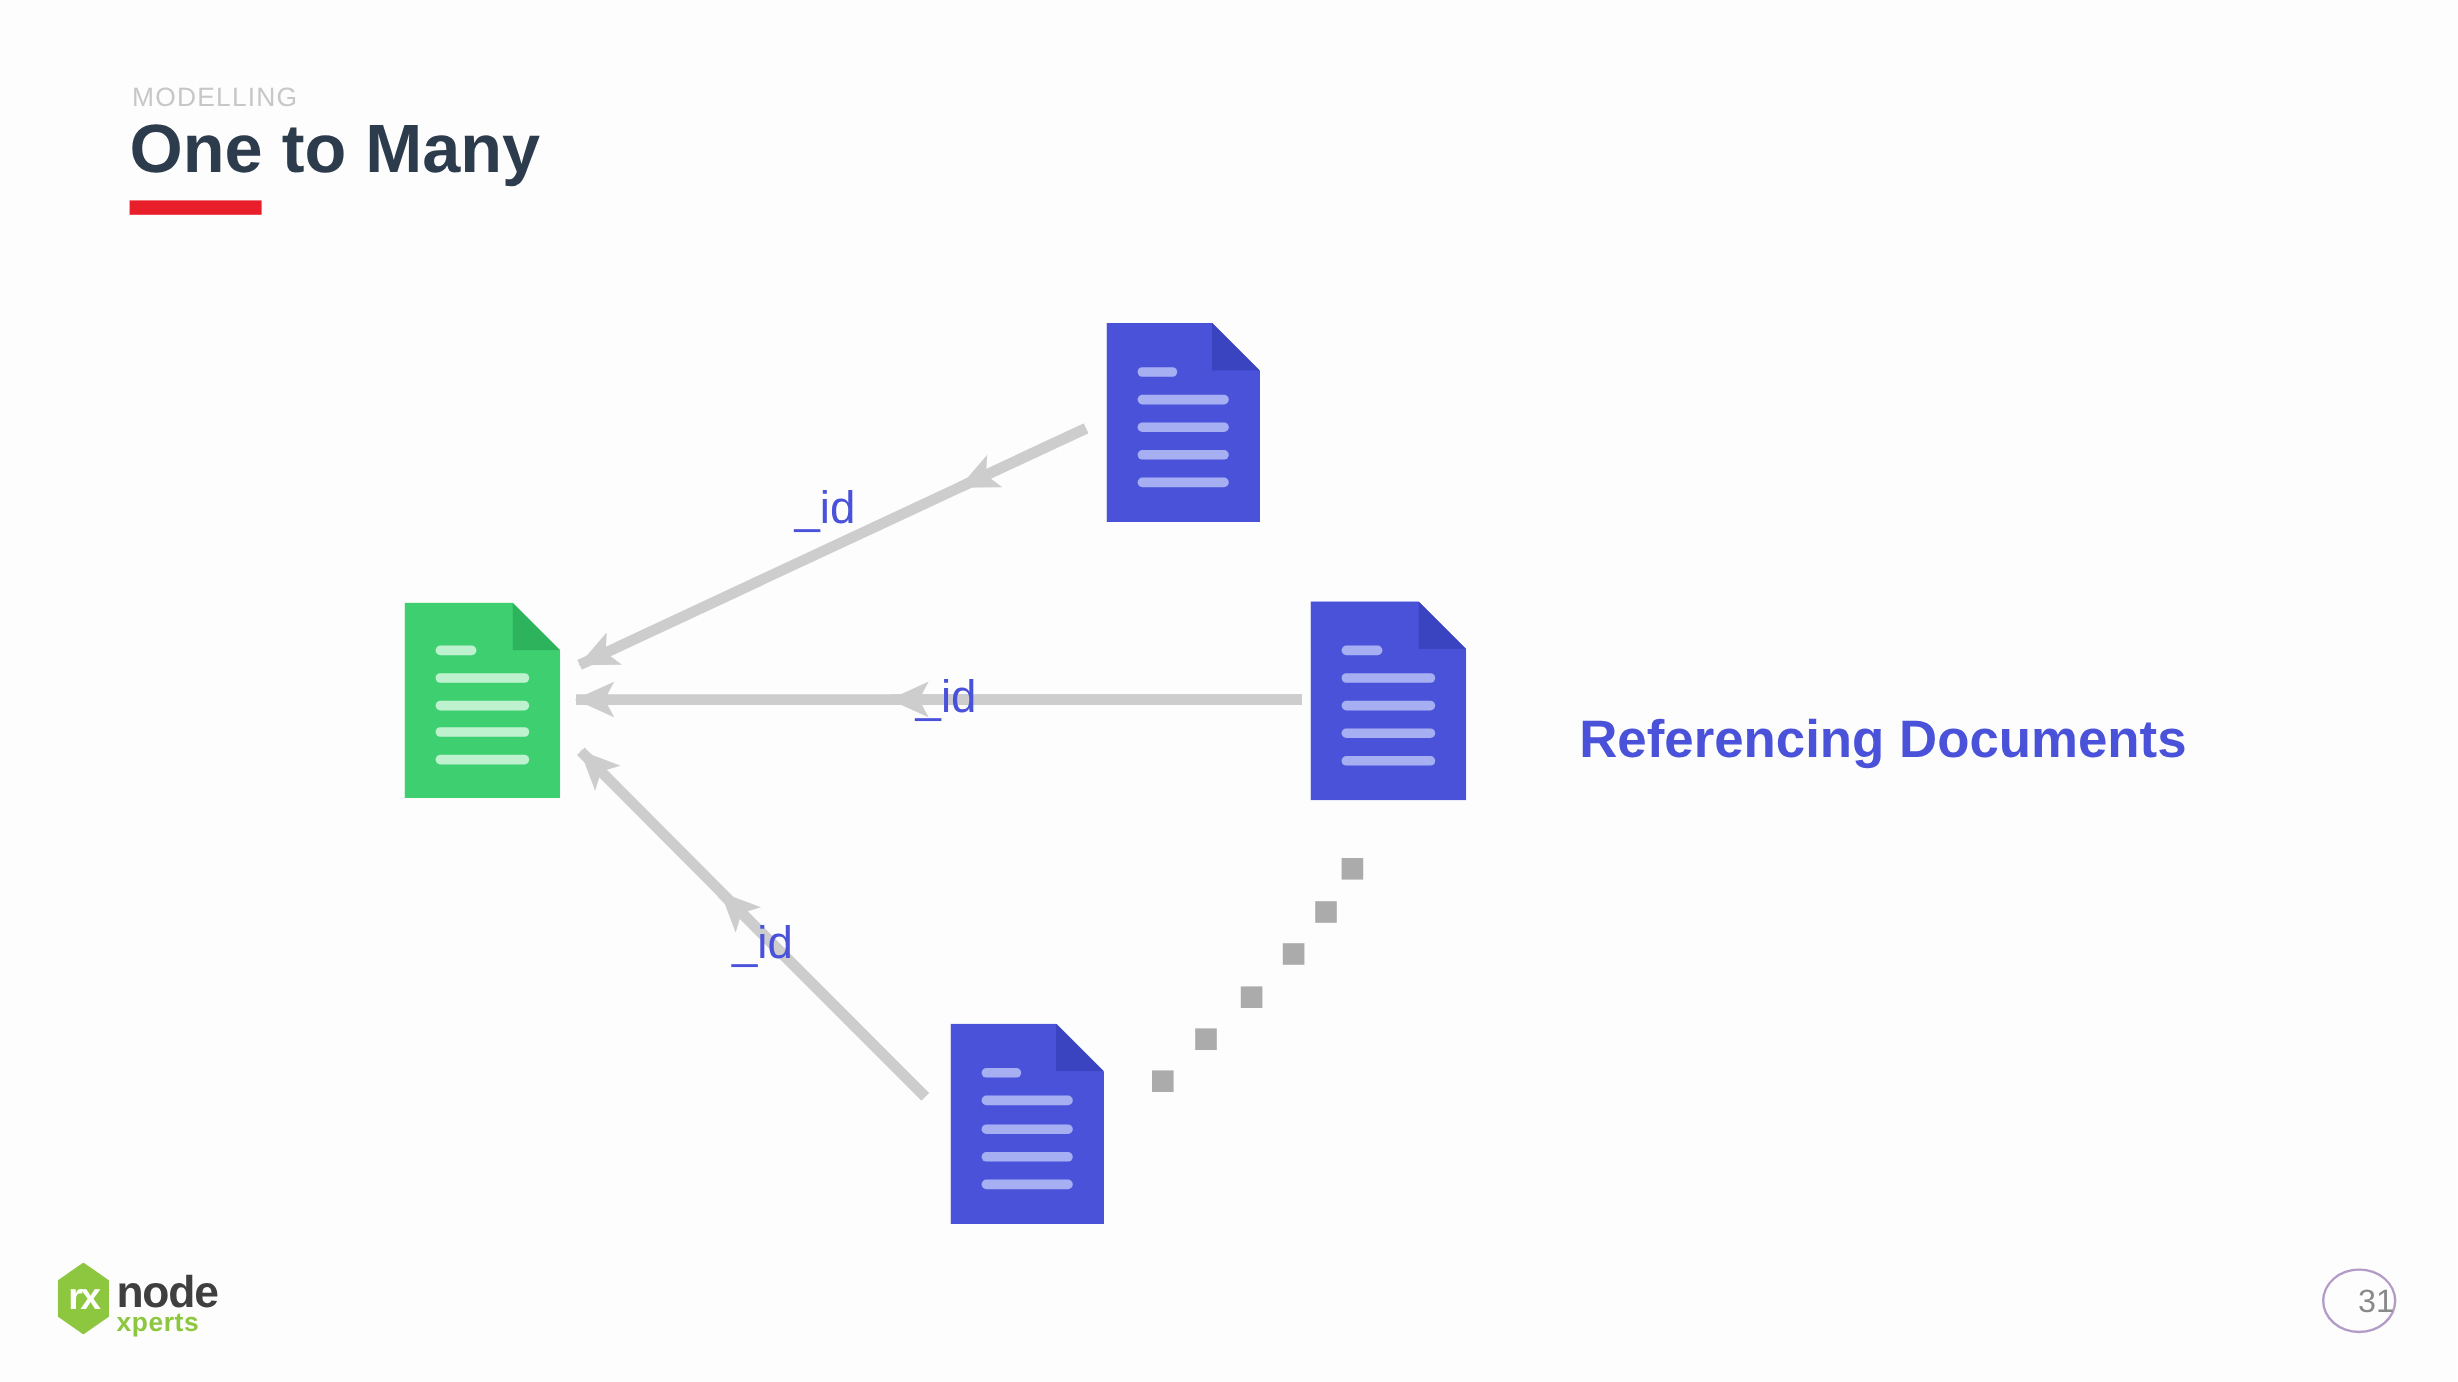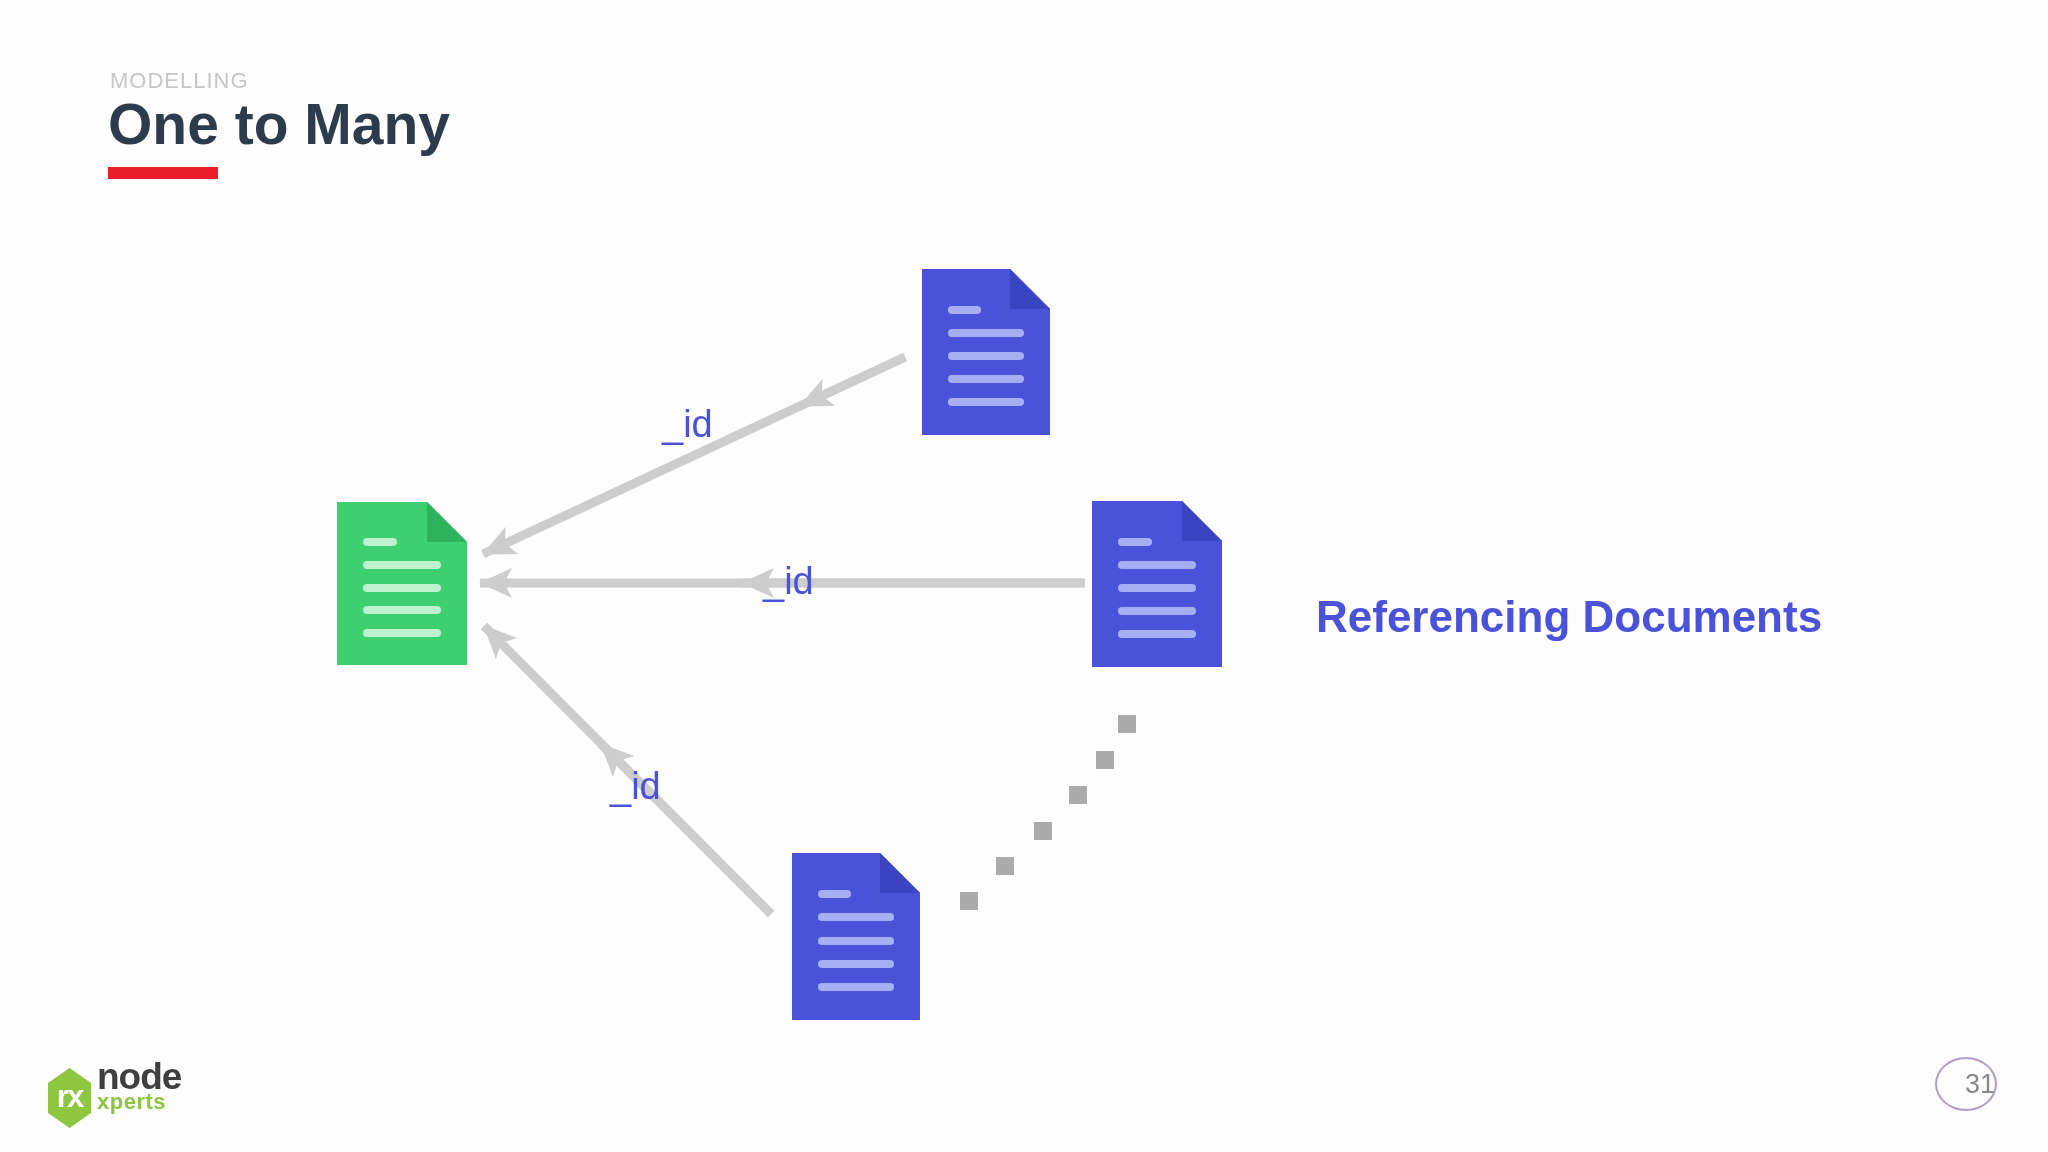--- a/index.html
+++ b/index.html
@@ -64,21 +64,21 @@
 
   
   .dot-square {
     position:absolute; width:18px; height:18px;
     background:var(--dot-gray,#ababab); z-index:2;
   }
 
   
   .logo { position:absolute; left:48px; top:1052px; width:150px; height:62px; }
   .logo-hex {
-    position:absolute; left:0; top:16px; width:43px; height:60px;
+    position:absolute; left:0; top:0; width:43px; height:60px;
     background:var(--logo-green,#8dc63f);
     clip-path:polygon(50% 0%, 100% 25%, 100% 75%, 50% 100%, 0% 75%, 0% 25%);
     display:flex; align-items:center; justify-content:center;
   }
   .logo-hex span {
     color:#ffffff; font-size:31px; font-weight:700; letter-spacing:-2px;
     transform:translateY(-1px);
   }
   .logo-text { position:absolute; left:49px; top:8px; width:96px; text-align:left; }
   .logo-name {

